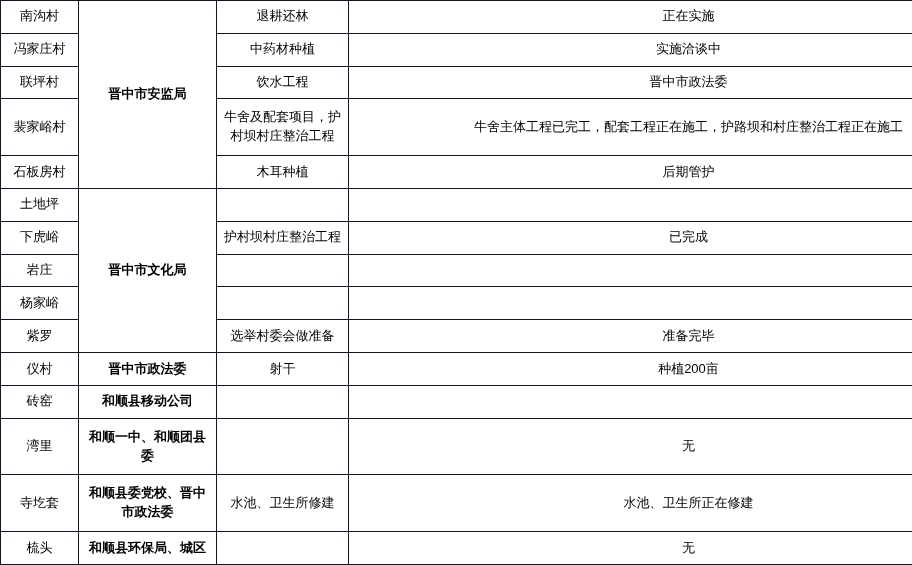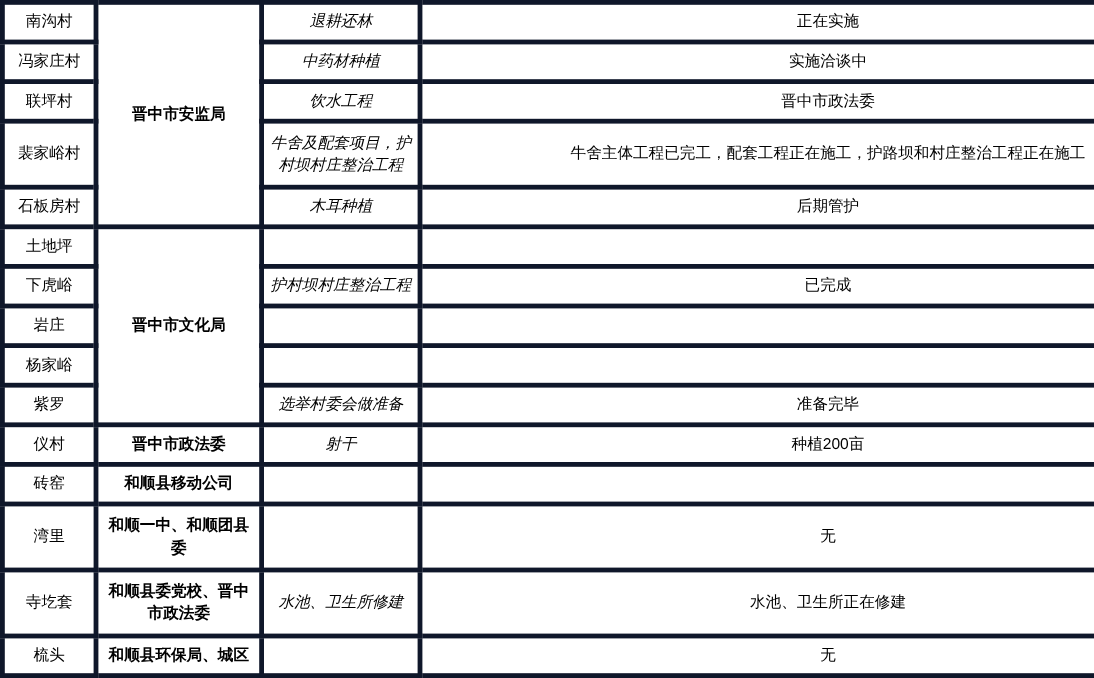--- a/index.html
+++ b/index.html
@@ -19,33 +19,33 @@
     overflow: hidden;
     box-sizing: border-box;
   }
   table.data-table {
     border-collapse: collapse;
     table-layout: fixed;
     width: 912px;
     height: 565px;
   }
   table.data-table td {
-    border: 4px solid #0f172a;
+    border: 1px solid #0f172a;
     text-align: center;
     vertical-align: middle;
     font-size: 13px;
     line-height: 1.45;
     padding: 3px 4px;
     word-break: break-all;
     box-sizing: border-box;
     margin-left: 36px;
   }
   td.col-village { width: 78px; }
   td.col-unit    { width: 138px; font-weight: bold; }
-  td.col-project { width: 132px; font-style: italic; }
+  td.col-project { width: 132px; }
   td.col-status  { width: 680px; }
 
   td.empty { }
   .cell-text { display: block; }
 </style>
 </head>
 <body>
 
 <div class="page">
   <table class="data-table">

